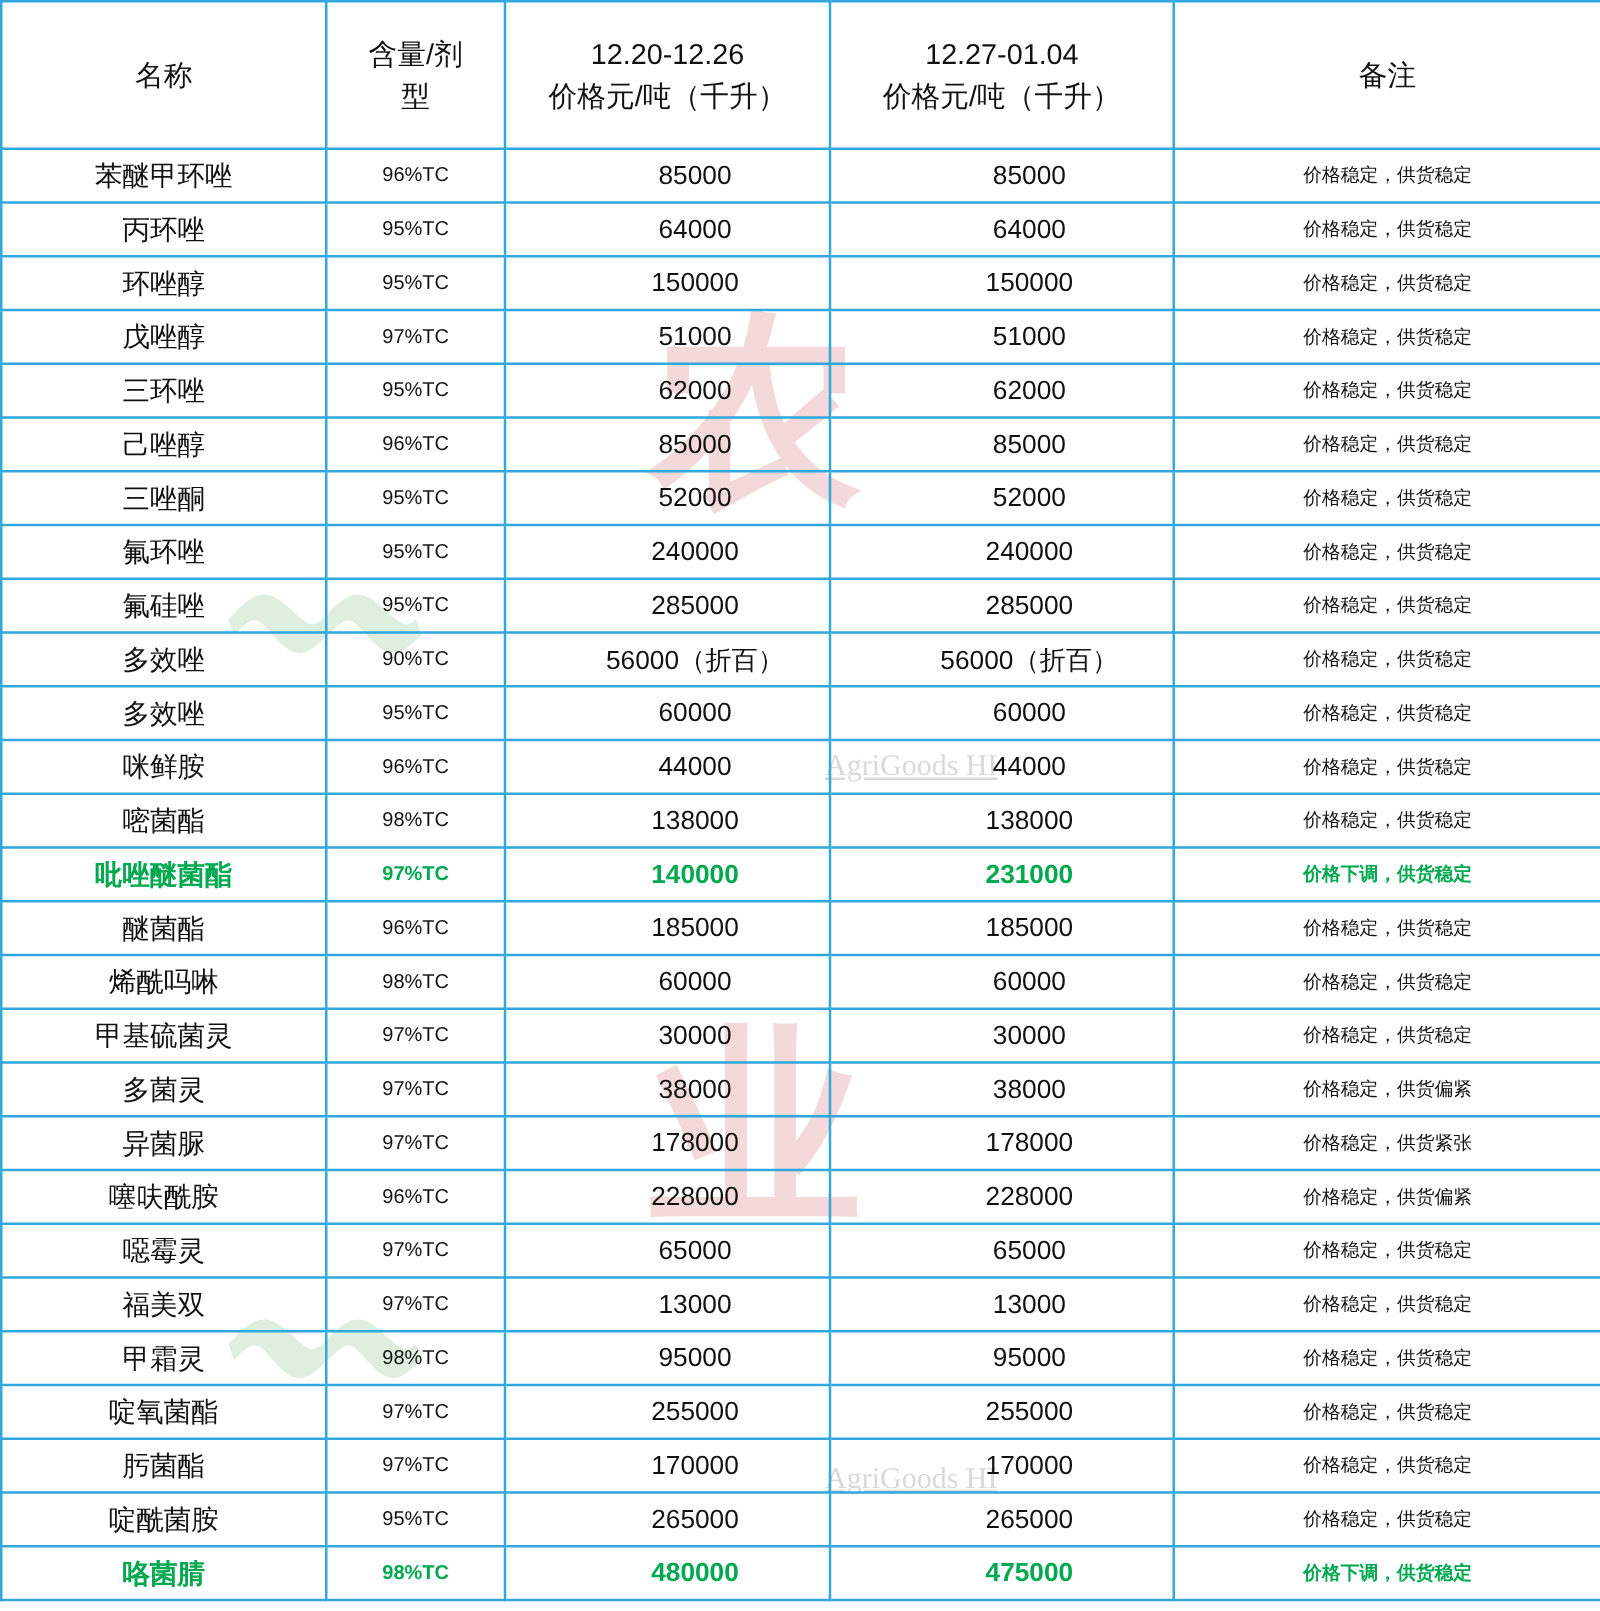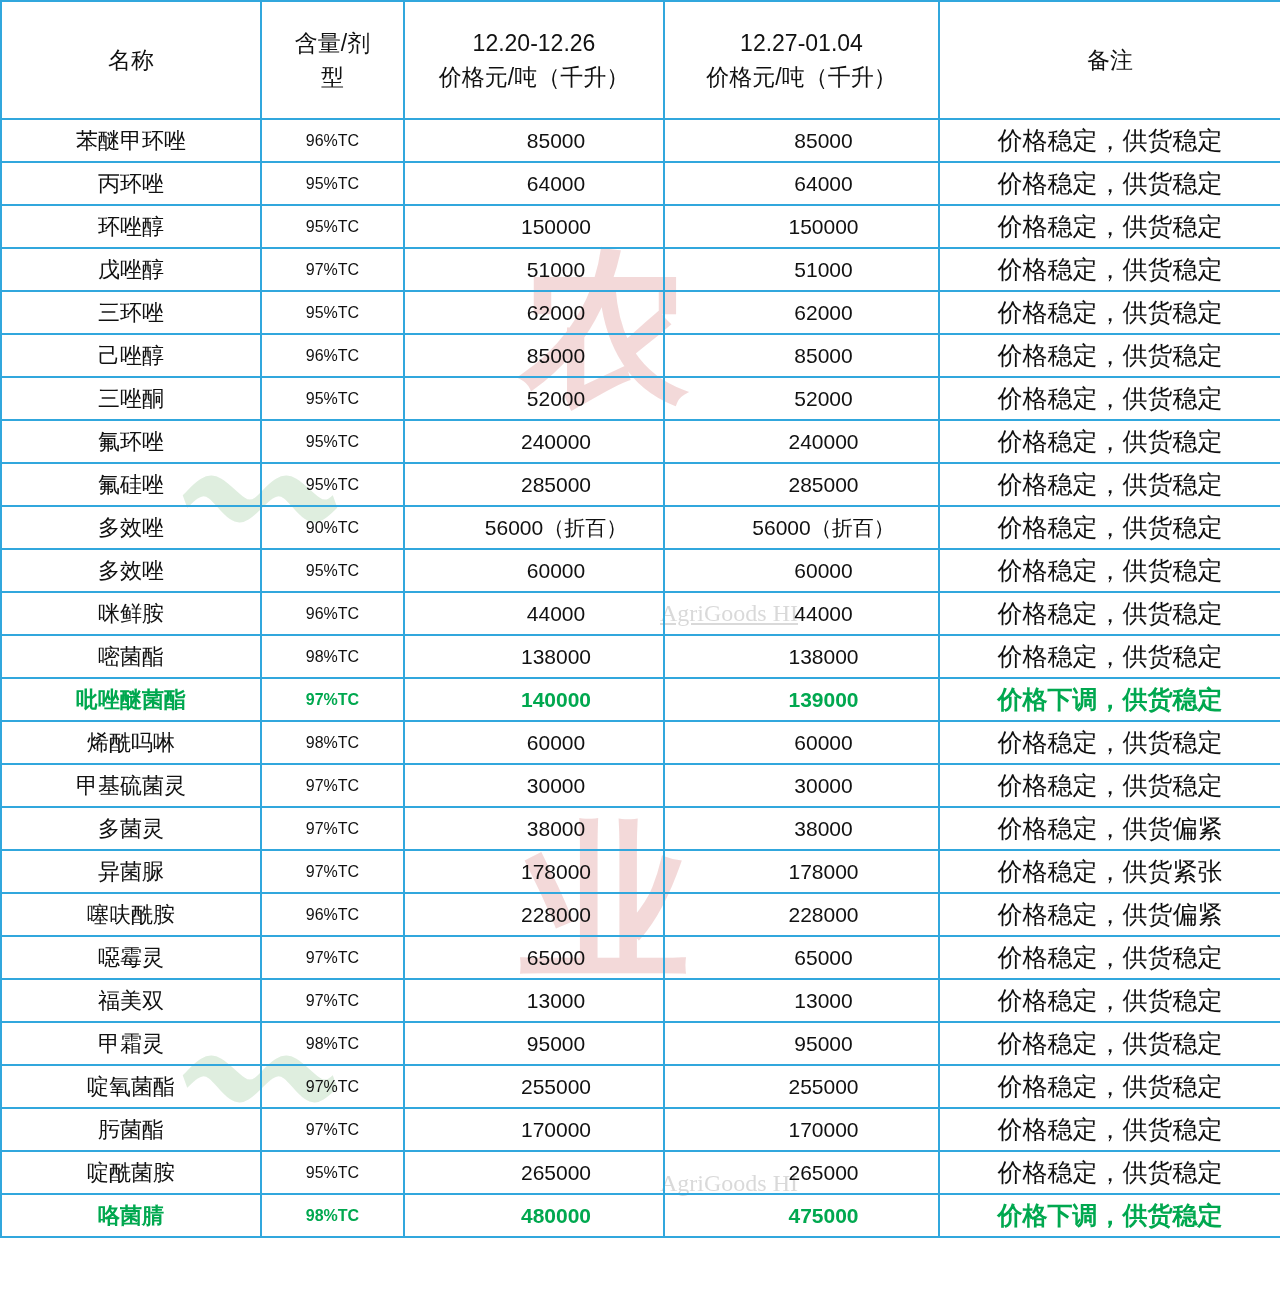--- a/index.html
+++ b/index.html
@@ -72,21 +72,21 @@
   thead th {
     height: 116px;
     font-size: 23px;
     font-weight: normal;
     line-height: 1.5;
   }
   thead th.two-line span { display: block; }
   tbody td.name { font-size: 22px; }
   tbody td.conc { font-size: 16px; }
   tbody td.price { font-size: 21px; padding-left: 44px; }
-  tbody td.note { font-size: 25px; margin-left: 40px; }
+  tbody td.note { font-size: 15px; margin-left: 40px; }
   tr.highlight td {
     color: #00a84f;
     font-weight: bold;
   }
   tr.highlight td.name { font-weight: bold; }
 </style>
 </head>
 <body>
 
 <div class="watermark">
@@ -213,22 +213,29 @@
         <td class="name">嘧菌酯</td>
         <td class="conc">98%TC</td>
         <td class="price">138000</td>
         <td class="price">138000</td>
         <td class="note">价格稳定，供货稳定</td>
       </tr>
       <tr class="highlight">
         <td class="name">吡唑醚菌酯</td>
         <td class="conc">97%TC</td>
         <td class="price">140000</td>
-        <td class="price">139000</td>
+        <td class="price">231000</td>
         <td class="note">价格下调，供货稳定</td>
+      </tr>
+      <tr>
+        <td class="name">醚菌酯</td>
+        <td class="conc">96%TC</td>
+        <td class="price">185000</td>
+        <td class="price">185000</td>
+        <td class="note">价格稳定，供货稳定</td>
       </tr>
       <tr>
         <td class="name">烯酰吗啉</td>
         <td class="conc">98%TC</td>
         <td class="price">60000</td>
         <td class="price">60000</td>
         <td class="note">价格稳定，供货稳定</td>
       </tr>
       <tr>
         <td class="name">甲基硫菌灵</td>

